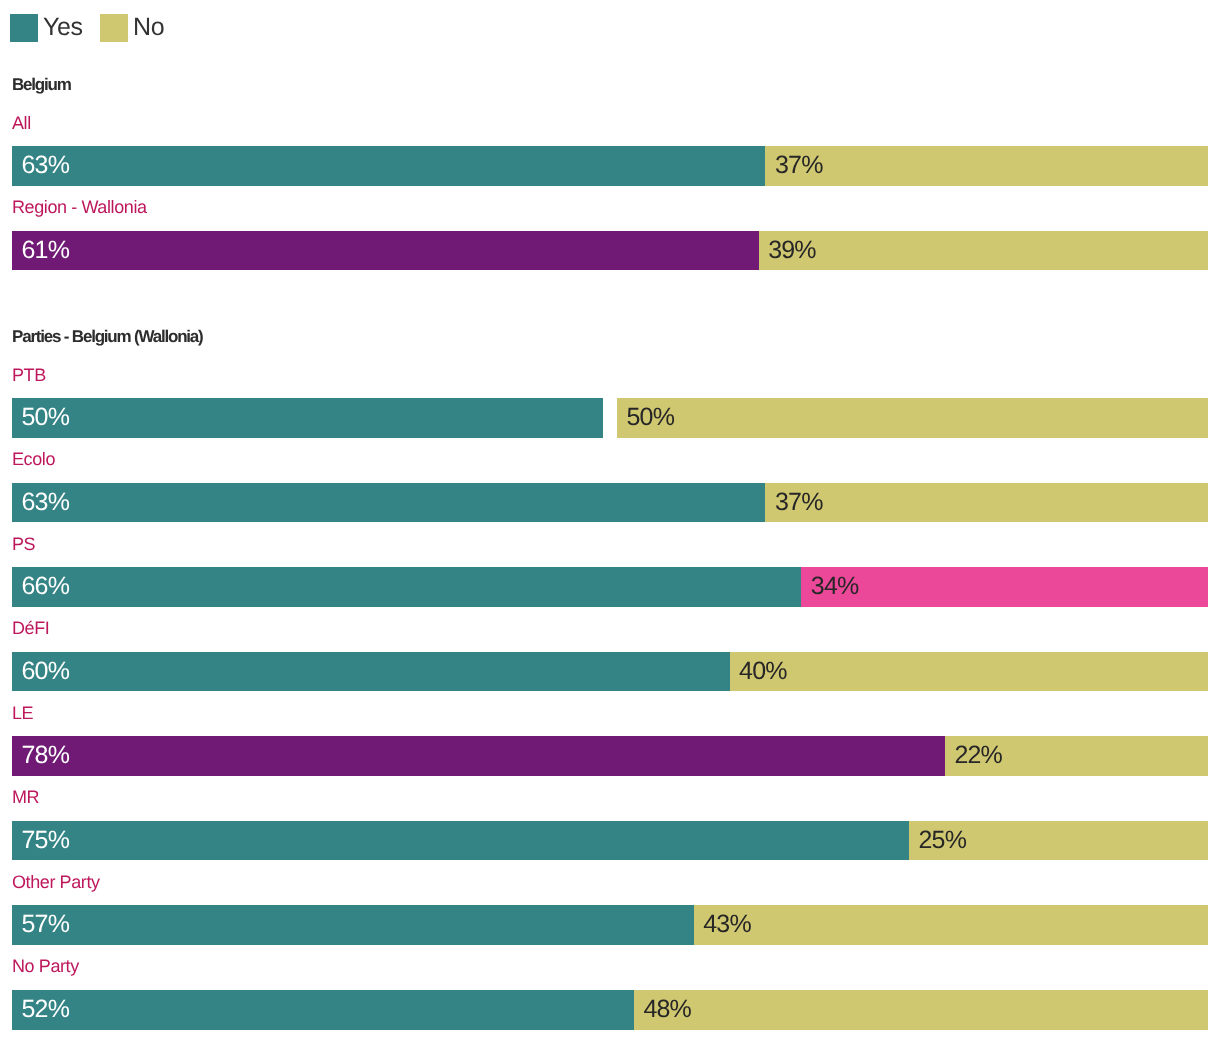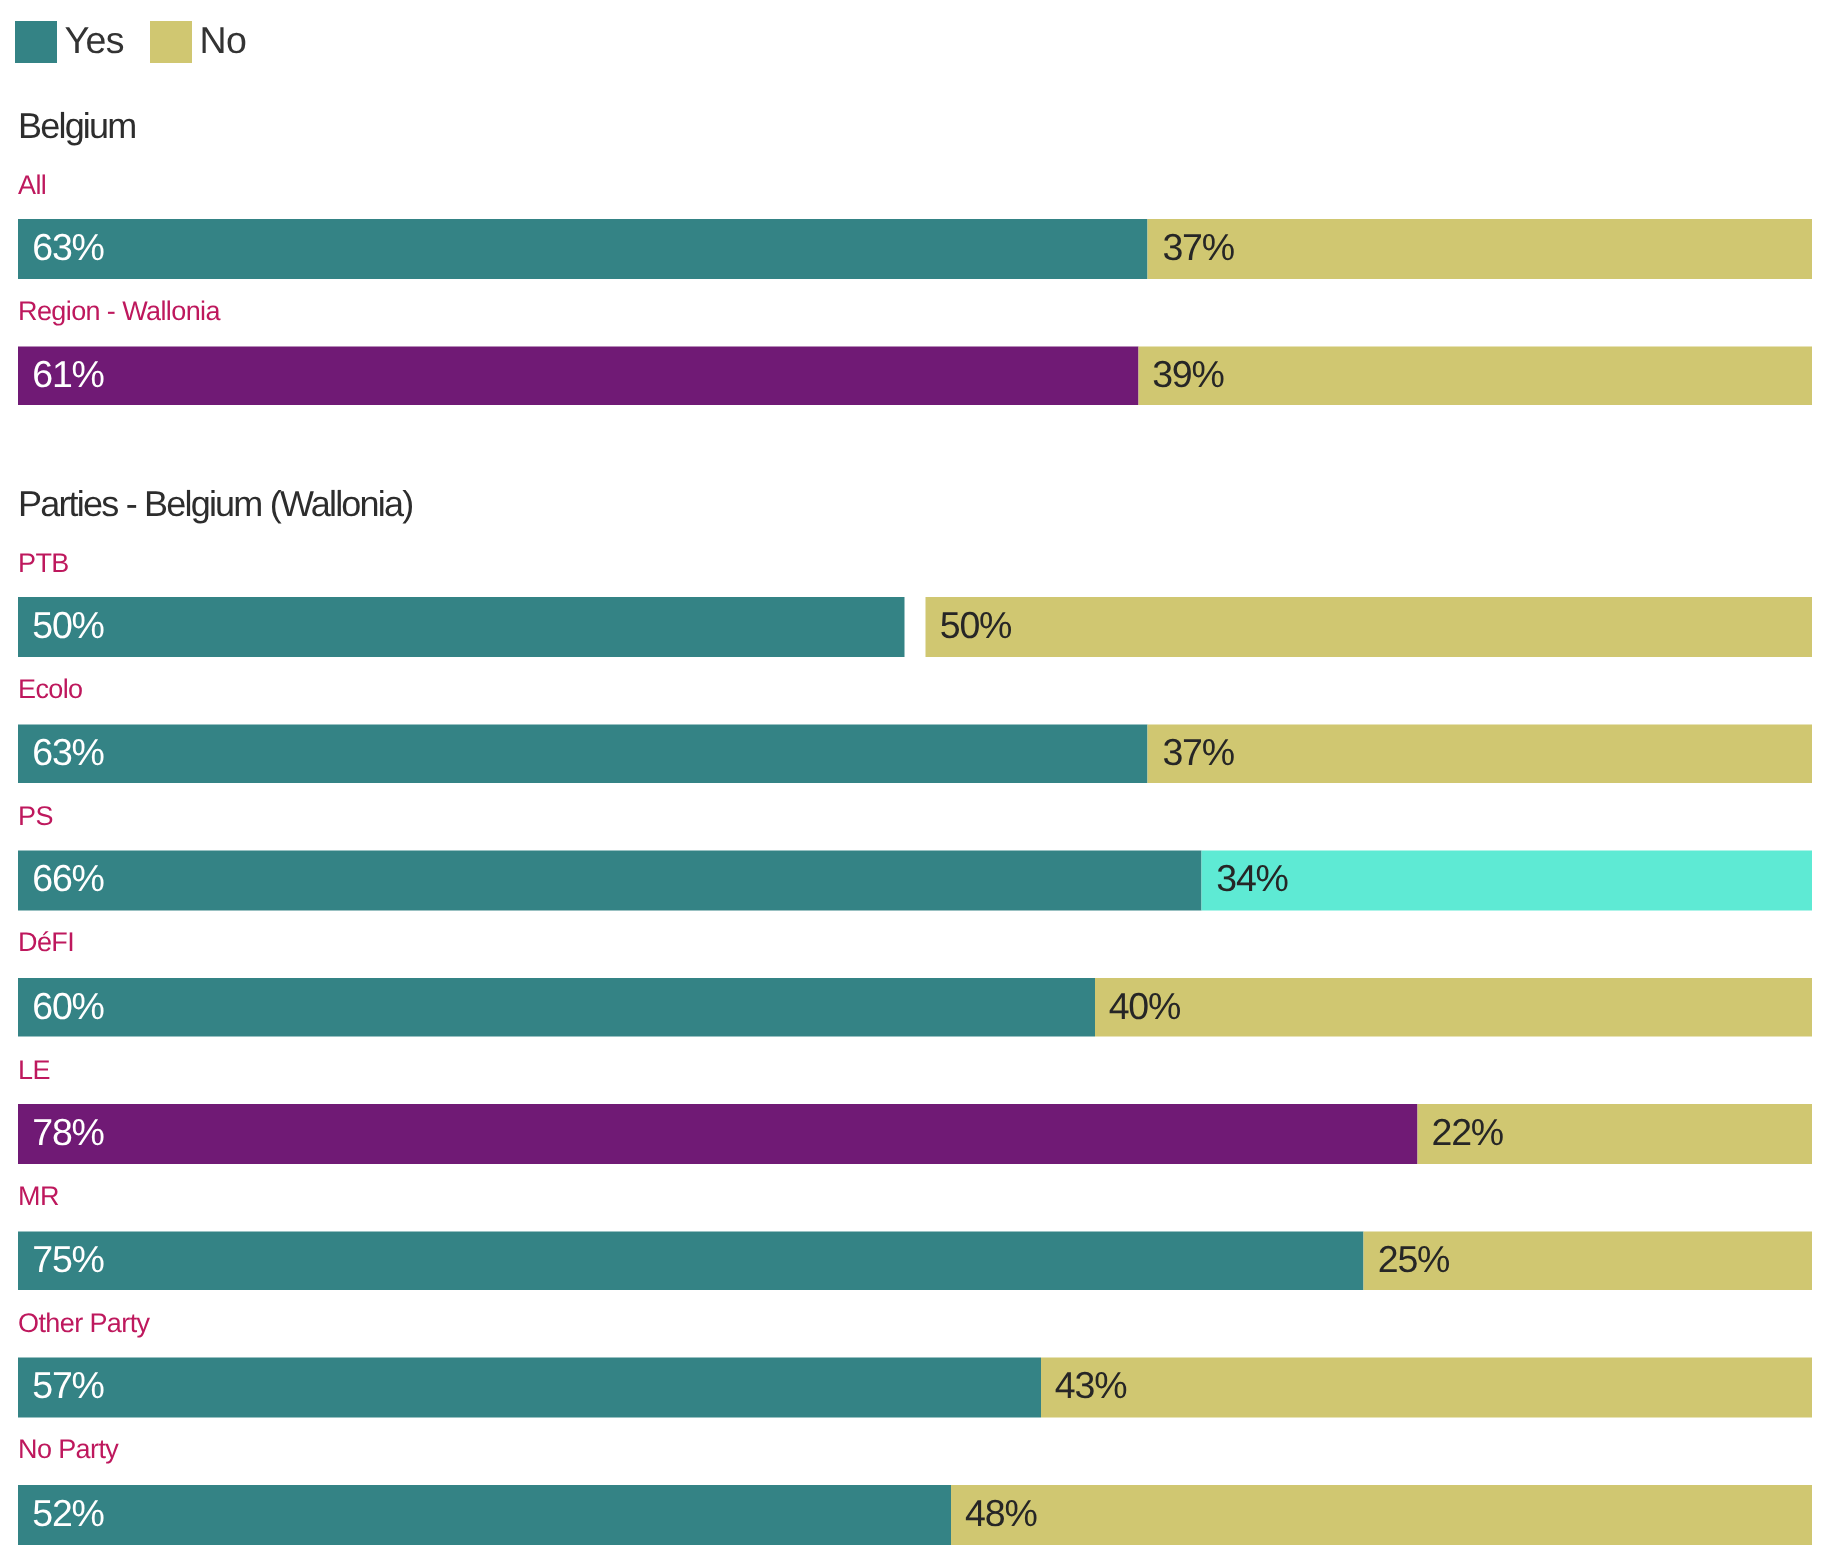--- a/index.html
+++ b/index.html
@@ -48,22 +48,22 @@
     line-height: 28px;
     font-size: 25px;
     letter-spacing: -0.4px;
     color: #333333;
     white-space: nowrap;
   }
 
   .group-title {
     position: absolute;
     left: 12px;
-    font-size: 24px;
-    font-weight: normal;
+    font-size: 17px;
+    font-weight: bold;
     letter-spacing: -1.2px;
     color: #2d2d2d;
     line-height: 25px;
     white-space: nowrap;
   }
   .row-label {
     position: absolute;
     left: 12px;
     font-size: 18px;
     letter-spacing: -0.4px;
@@ -148,21 +148,21 @@
     <div class="seg seg-no" style="width: 442.52px; height: 39.6px; background: rgb(208, 199, 113);">
       <span class="seg-val">37%</span>
     </div>
   </div>
 
   <div class="row-label" style="top: 531.642px;">PS</div>
   <div class="bar" style="top: 567.142px; height: 39.6px;">
     <div class="seg seg-yes" style="width: 789.36px; height: 39.6px; background: rgb(52, 131, 133);">
       <span class="seg-val">66%</span>
     </div>
-    <div class="seg seg-no" style="width: 406.64px; height: 39.6px; background: #5eead4;">
+    <div class="seg seg-no" style="width: 406.64px; height: 39.6px; background: #ec4899;">
       <span class="seg-val">34%</span>
     </div>
   </div>
 
   <div class="row-label" style="top: 616.213px;">DéFI</div>
   <div class="bar" style="top: 651.713px; height: 39.6px;">
     <div class="seg seg-yes" style="width: 717.6px; height: 39.6px; background: rgb(52, 131, 133);">
       <span class="seg-val">60%</span>
     </div>
     <div class="seg seg-no" style="width: 478.4px; height: 39.6px; background: rgb(208, 199, 113);">

